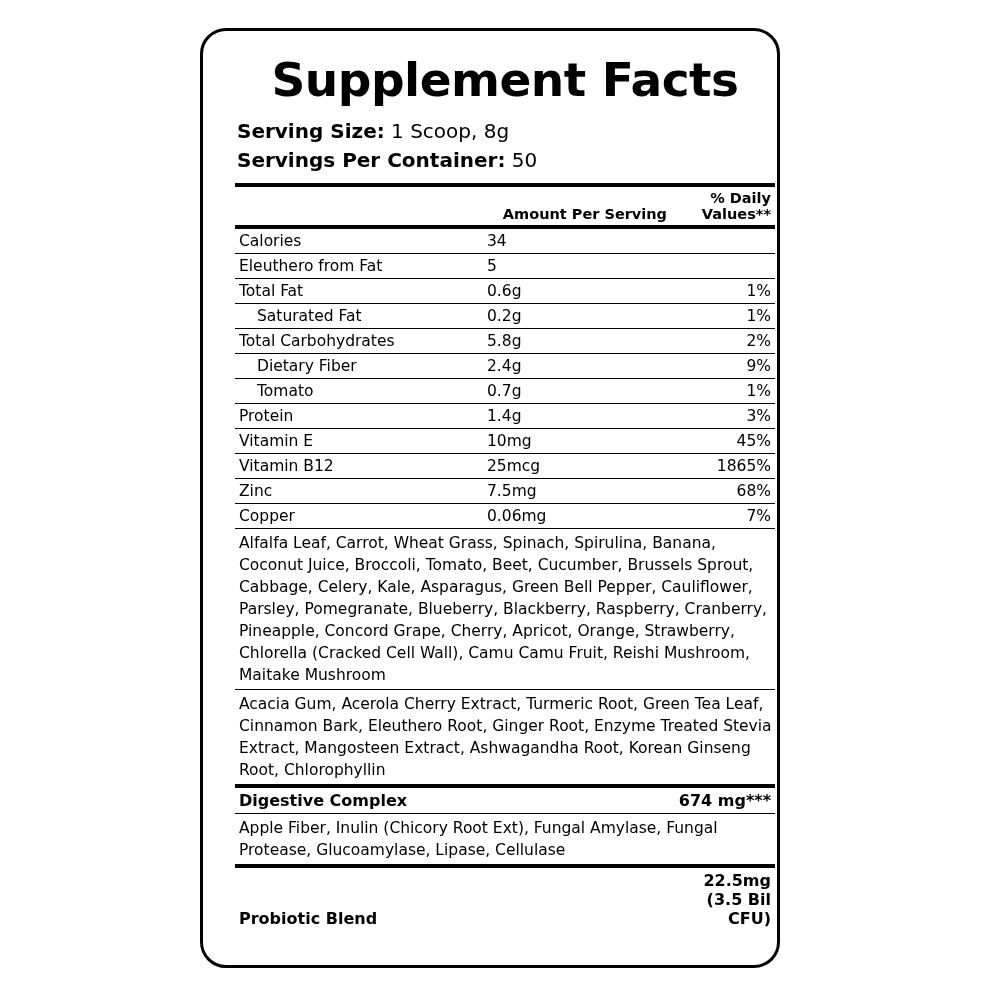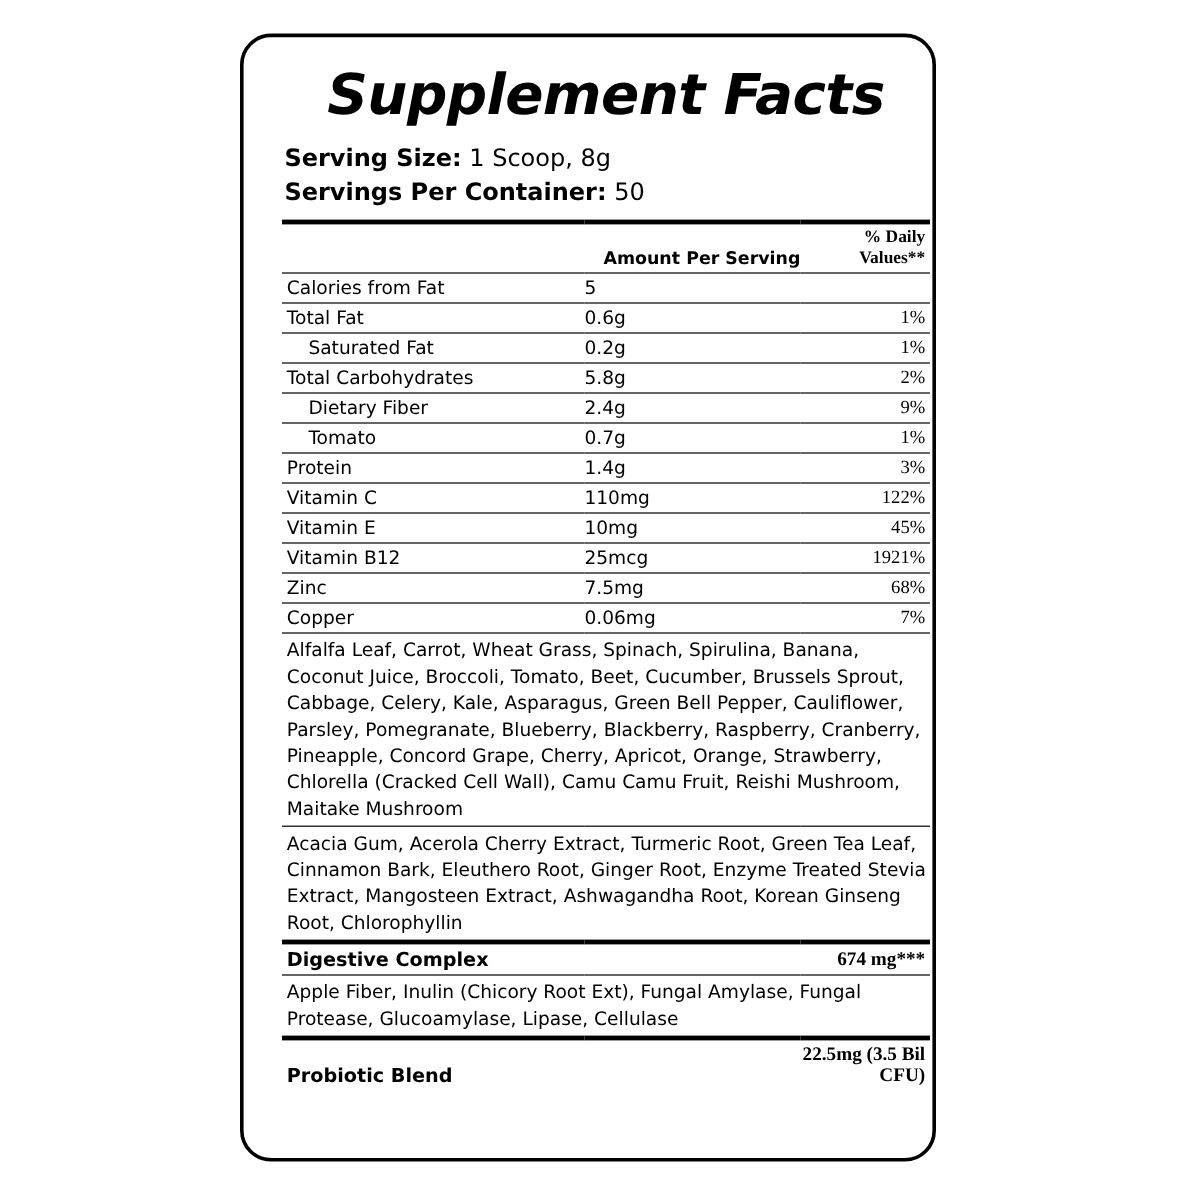--- a/index.html
+++ b/index.html
@@ -27,41 +27,40 @@
     top: 14px;
     width: 540px;
   }
   .title {
     font-size: 47px;
     font-weight: bold;
     letter-spacing: -0.5px;
     text-align: center;
     line-height: 1.15;
     margin: 8px 0 10px 0;
-    font-style: italic;
   }
   .serving {
     font-size: 20px;
     line-height: 1.45;
     margin-left: 2px;
   }
   .serving b { font-weight: bold; }
   table.facts {
     width: 100%;
     border-collapse: collapse;
     font-size: 15.5px;
     margin-top: 8px;
   }
   table.facts td {
     padding: 3px 0 3px 0;
     vertical-align: bottom;
   }
   .col-name { width: 230px; padding-left: 4px !important; }
   .col-amt  { width: 180px; }
-  .col-dv   { text-align: right; padding-right: 4px !important; font-family: Liberation Serif, serif; }
+  .col-dv   { text-align: right; padding-right: 4px !important; }
   .rule-thick td { border-top: 4px solid #000; }
   .rule-thin td  { border-top: 1.2px solid #000; }
   .hdr td {
     font-weight: bold;
     font-size: 14.5px;
     padding-bottom: 4px;
   }
   .hdr .col-amt { text-align: right; }
   .indent1 { padding-left: 22px !important; }
   .blend-head td {
@@ -97,22 +96,27 @@
     </div>
 
     <table class="facts">
       <tbody>
         <tr class="hdr rule-thick">
           <td class="col-name"></td>
           <td class="col-amt">Amount Per Serving</td>
           <td class="col-dv">% Daily Values**</td>
         </tr>
 
+        <tr class="rule-thick">
+          <td class="col-name">Calories</td>
+          <td class="col-amt">34</td>
+          <td class="col-dv"></td>
+        </tr>
         <tr class="rule-thin">
-          <td class="col-name">Calories from Fat</td>
+          <td class="col-name">Eleuthero from Fat</td>
           <td class="col-amt">5</td>
           <td class="col-dv"></td>
         </tr>
         <tr class="rule-thin">
           <td class="col-name">Total Fat</td>
           <td class="col-amt">0.6g</td>
           <td class="col-dv">1%</td>
         </tr>
         <tr class="rule-thin">
           <td class="col-name indent1">Saturated Fat</td>
@@ -133,33 +137,28 @@
           <td class="col-name indent1">Tomato</td>
           <td class="col-amt">0.7g</td>
           <td class="col-dv">1%</td>
         </tr>
         <tr class="rule-thin">
           <td class="col-name">Protein</td>
           <td class="col-amt">1.4g</td>
           <td class="col-dv">3%</td>
         </tr>
         <tr class="rule-thin">
-          <td class="col-name">Vitamin C</td>
-          <td class="col-amt">110mg</td>
-          <td class="col-dv">122%</td>
-        </tr>
-        <tr class="rule-thin">
           <td class="col-name">Vitamin E</td>
           <td class="col-amt">10mg</td>
           <td class="col-dv">45%</td>
         </tr>
         <tr class="rule-thin">
           <td class="col-name">Vitamin B12</td>
           <td class="col-amt">25mcg</td>
-          <td class="col-dv">1921%</td>
+          <td class="col-dv">1865%</td>
         </tr>
         <tr class="rule-thin">
           <td class="col-name">Zinc</td>
           <td class="col-amt">7.5mg</td>
           <td class="col-dv">68%</td>
         </tr>
         <tr class="rule-thin">
           <td class="col-name">Copper</td>
           <td class="col-amt">0.06mg</td>
           <td class="col-dv">7%</td>

